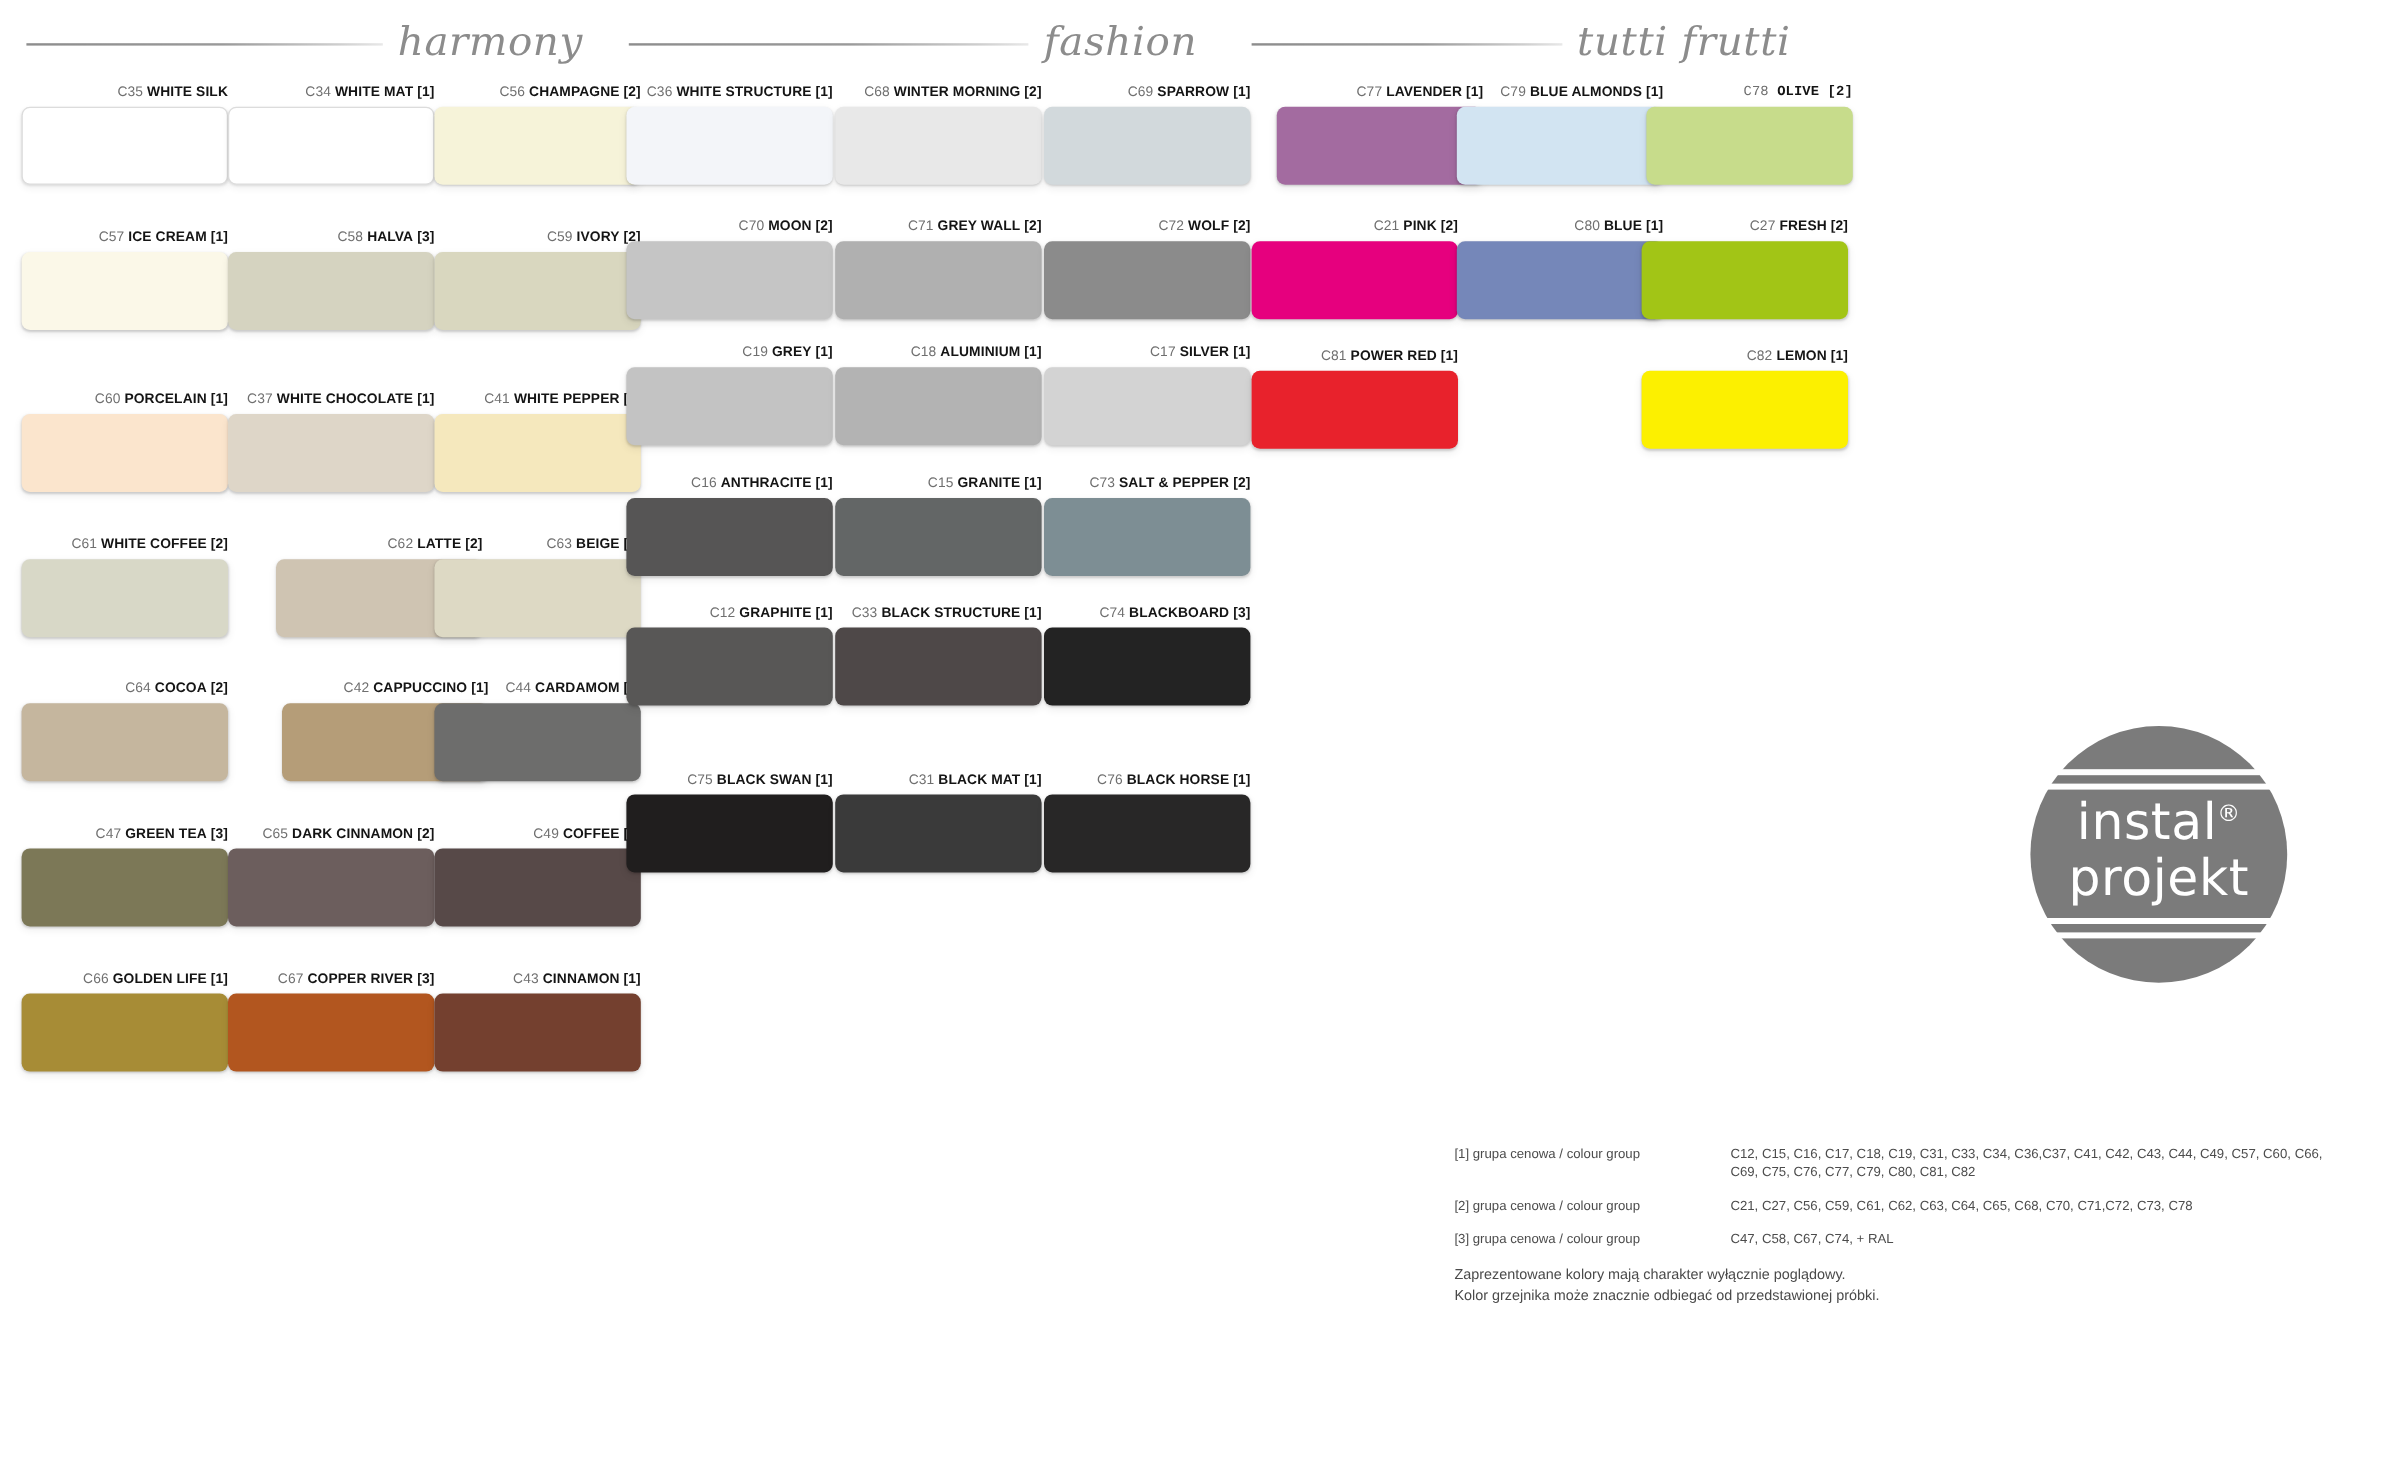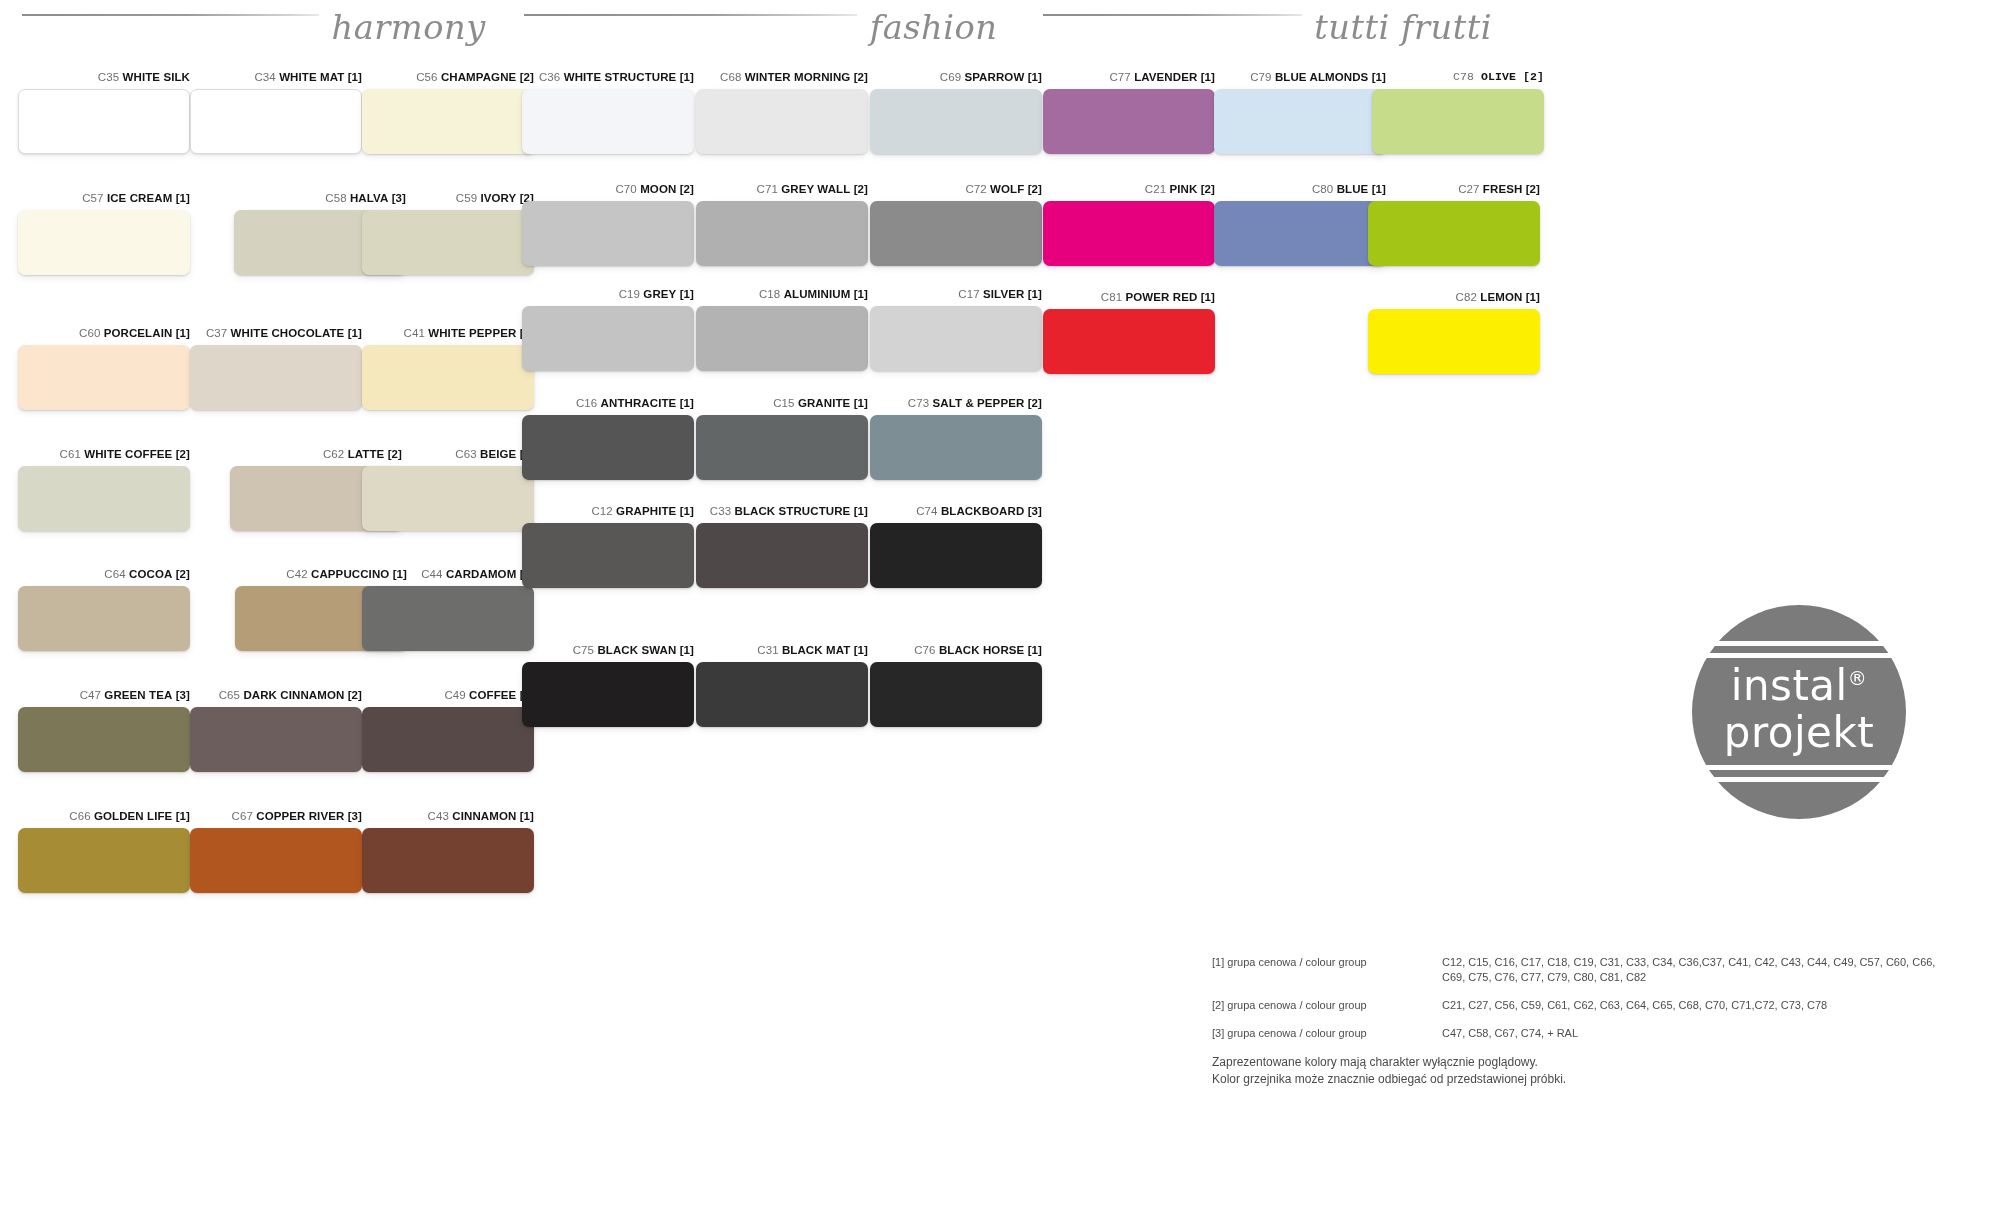--- a/index.html
+++ b/index.html
@@ -13,20 +13,21 @@
     position: relative;
     font-family: "Liberation Sans", sans-serif;
     overflow: hidden;
     color: #1a1a1a;
   }
 
   
   .group-header {
     position: absolute;
     display: flex;
+    align-items: center;
     height: 52px;
   }
   .group-rule {
     flex: 1 1 auto;
     height: 2px;
     background: linear-gradient(to right, #8d8d8d 0%, #9a9a9a 55%, #cfcfcf 88%, #e8e8e8 100%);
     margin-right: 14px;
     margin-top: 6px;
   }
   .group-word {
@@ -202,21 +203,21 @@
       <div class="swatch-chip" style="background: rgb(124, 120, 87);"></div>
     </div>
     <div class="swatch-cell" style="left: 18px; top: 809px;">
       <div class="swatch-label"><span class="code">C66</span> <span class="nm">GOLDEN LIFE</span> <span class="grp">[1]</span></div>
       <div class="swatch-chip" style="background: rgb(167, 140, 54);"></div>
     </div>
     <div class="swatch-cell" style="left: 190px; top: 70px;">
       <div class="swatch-label"><span class="code">C34</span> <span class="nm">WHITE MAT</span> <span class="grp">[1]</span></div>
       <div class="swatch-chip outline" style="background: rgb(255, 255, 255);"></div>
     </div>
-    <div class="swatch-cell" style="left: 190px; top: 191px; padding-left: 44px;">
+    <div class="swatch-cell" style="left: 190px; top: 191px;">
       <div class="swatch-label"><span class="code">C58</span> <span class="nm">HALVA</span> <span class="grp">[3]</span></div>
       <div class="swatch-chip" style="background: rgb(213, 211, 192);"></div>
     </div>
     <div class="swatch-cell" style="left: 190px; top: 326px;">
       <div class="swatch-label"><span class="code">C37</span> <span class="nm">WHITE CHOCOLATE</span> <span class="grp">[1]</span></div>
       <div class="swatch-chip" style="background: rgb(222, 214, 200);"></div>
     </div>
     <div class="swatch-cell" style="left: 190px; top: 447px; padding-left: 40px;">
       <div class="swatch-label"><span class="code">C62</span> <span class="nm">LATTE</span> <span class="grp">[2]</span></div>
       <div class="swatch-chip" style="background: rgb(207, 196, 178);"></div>
@@ -326,21 +327,21 @@
       <div class="swatch-chip" style="background: rgb(125, 142, 148);"></div>
     </div>
     <div class="swatch-cell" style="left: 870px; top: 504px;">
       <div class="swatch-label"><span class="code">C74</span> <span class="nm">BLACKBOARD</span> <span class="grp">[3]</span></div>
       <div class="swatch-chip" style="background: rgb(35, 35, 35);"></div>
     </div>
     <div class="swatch-cell" style="left: 870px; top: 643px;">
       <div class="swatch-label"><span class="code">C76</span> <span class="nm">BLACK HORSE</span> <span class="grp">[1]</span></div>
       <div class="swatch-chip" style="background: rgb(40, 39, 39);"></div>
     </div>
-    <div class="swatch-cell" style="left: 1043px; top: 70px;">
+    <div class="swatch-cell" style="left: 1043px; top: 70px; padding-left: 21px;">
       <div class="swatch-label"><span class="code">C77</span> <span class="nm">LAVENDER</span> <span class="grp">[1]</span></div>
       <div class="swatch-chip" style="background: rgb(163, 107, 160);"></div>
     </div>
     <div class="swatch-cell" style="left: 1043px; top: 182px;">
       <div class="swatch-label"><span class="code">C21</span> <span class="nm">PINK</span> <span class="grp">[2]</span></div>
       <div class="swatch-chip" style="background: rgb(230, 0, 126);"></div>
     </div>
     <div class="swatch-cell" style="left: 1043px; top: 290px;">
       <div class="swatch-label"><span class="code">C81</span> <span class="nm">POWER RED</span> <span class="grp">[1]</span></div>
       <div class="swatch-chip" style="background: rgb(232, 34, 44);"></div>

